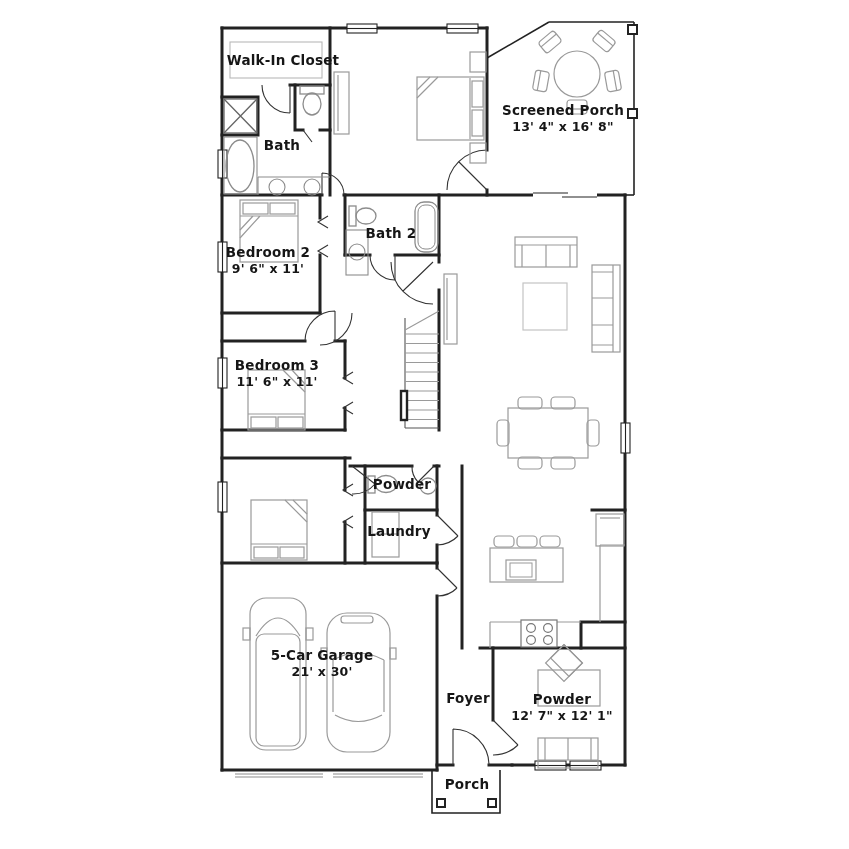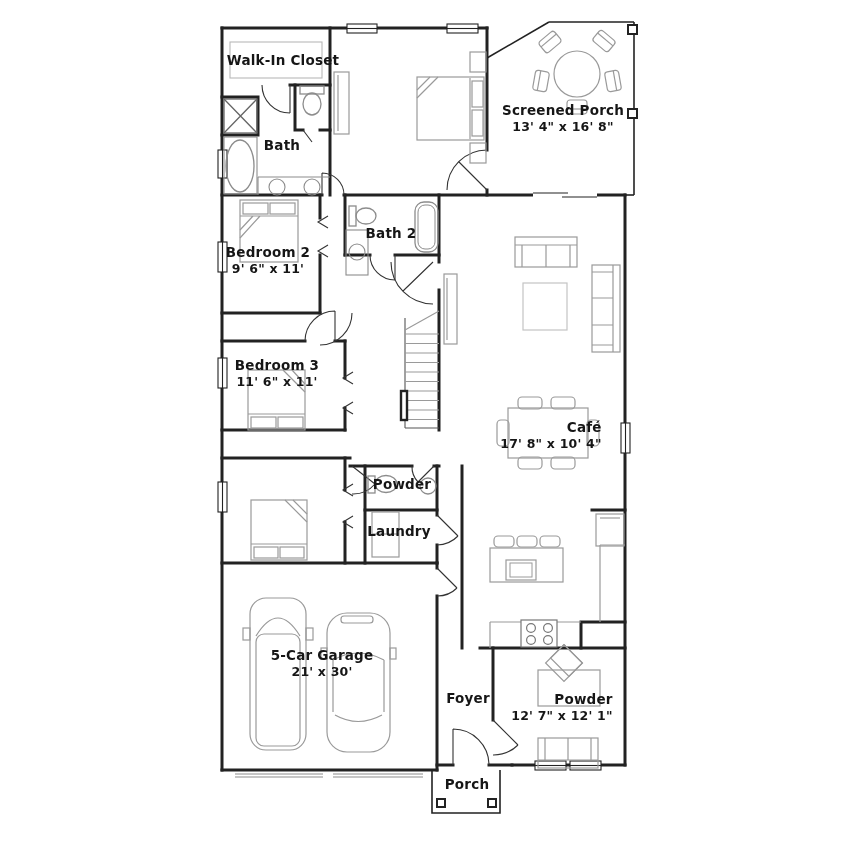--- a/index.html
+++ b/index.html
@@ -1,21 +1,21 @@
 <!DOCTYPE html>
 <html><head>
 <meta charset="utf-8">
 <style>
   html,body{margin:0;padding:0;background:#fff;}
   #stage{position:relative;width:849px;height:849px;background:#fff;overflow:hidden;
          font-family:"DejaVu Sans","Liberation Sans",sans-serif;}
   #plan-svg{position:absolute;left:0;top:0;}
   .lbl{position:absolute;transform:translate(-50%,-50%);text-align:center;
        color:#161616;font-weight:700;line-height:1.25;white-space:nowrap;z-index:5;}
-  .lbl .nm{display:block;font-size:13.5px;letter-spacing:.2px;text-align:right;}
+  .lbl .nm{display:block;font-size:13.5px;letter-spacing:.2px;}
   .lbl .dm{display:block;font-size:12.5px;letter-spacing:.2px;}
 </style>
 </head>
 <body>
 
 <div id="stage">
 
 <svg id="plan-svg" width="849" height="849" viewBox="0 0 849 849" fill="none">
 
   <g stroke="#222" stroke-width="3" stroke-linecap="square">
@@ -348,24 +348,20 @@
       <span class="nm">Bedroom 2</span>
       <span class="dm">9' 6" x 11'</span>
     </div>
   <div class="lbl" style="left:391px;top:233px">
       <span class="nm">Bath 2</span>
     </div>
   <div class="lbl" style="left:277px;top:373px">
       <span class="nm">Bedroom 3</span>
       <span class="dm">11' 6" x 11'</span>
     </div>
-  <div class="lbl" style="left:551px;top:435px">
-      <span class="nm">Café</span>
-      <span class="dm">17' 8" x 10' 4"</span>
-    </div>
   <div class="lbl" style="left:402px;top:484px">
       <span class="nm">Powder</span>
     </div>
   <div class="lbl" style="left:399px;top:531px">
       <span class="nm">Laundry</span>
     </div>
   <div class="lbl" style="left:322px;top:663px">
       <span class="nm">5-Car Garage</span>
       <span class="dm">21' x 30'</span>
     </div>

